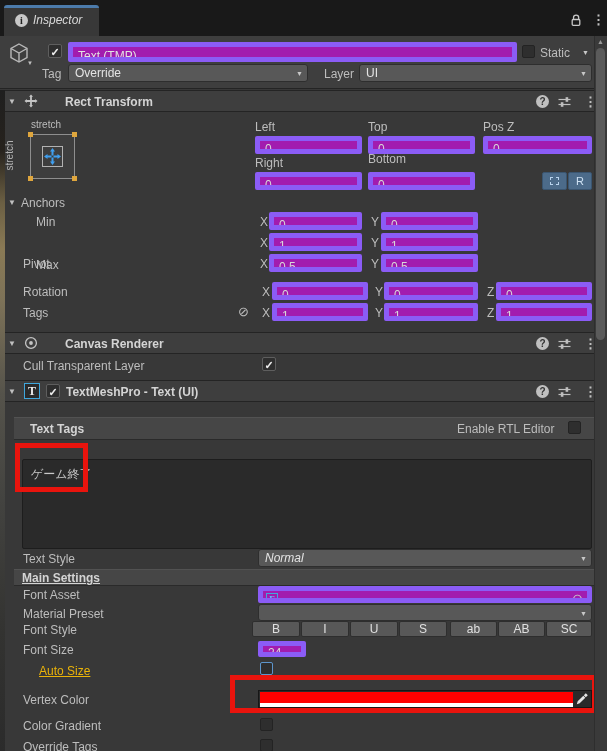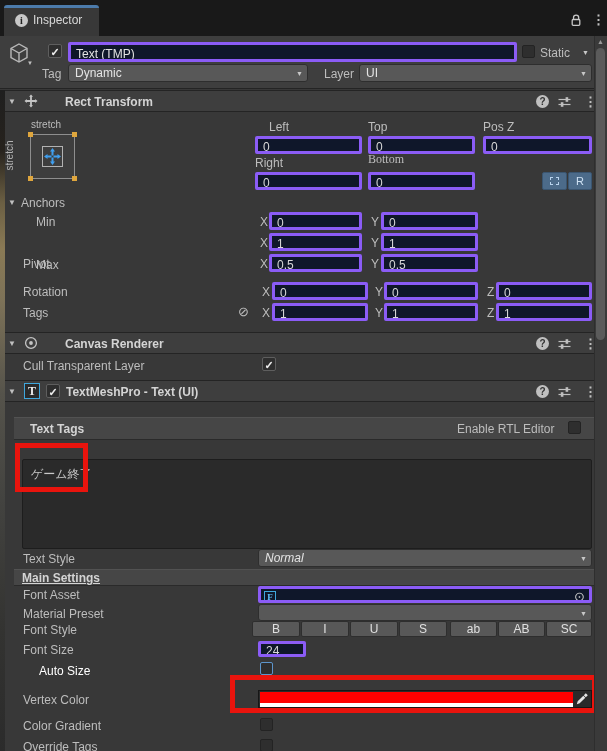--- a/index.html
+++ b/index.html
@@ -6,21 +6,21 @@
   html,body { margin:0; padding:0; }
   body {
     width:607px; height:751px; position:relative; overflow:hidden;
     background:#383838; font-family:"Liberation Sans", sans-serif;
     font-size:12px; color:#c8c8c8; -webkit-font-smoothing:antialiased;
   }
   .abs { position:absolute; }
   .lbl { position:absolute; color:#bdbdbd; white-space:nowrap; }
   .bold { font-weight:bold; color:#d4d4d4; }
   .fld {
-    position:absolute; background:#0f172a; border:3px solid #8b5cf6;
+    position:absolute; background:#a21caf; border:5px solid #8b5cf6;
     border-radius:2px; height:18px; line-height:16px; padding:0 5px;
     color:#d8d8d8; white-space:nowrap; overflow:hidden;
   }
   .dd {
     position:absolute; background:#585858; border:1px solid #2e2e2e;
     border-radius:3px; height:18px; line-height:16px; padding:0 16px 0 6px;
     color:#e4e4e4; white-space:nowrap; overflow:hidden;
   }
   .dd .caret, .static-caret {
     position:absolute; right:4px; top:5px; font-size:7px; color:#c8c8c8; line-height:8px;
@@ -62,21 +62,21 @@
   }
   svg { display:block; }
 </style>
 </head>
 <body>
 
 <div class="abs" style="left:0;top:0;width:607px;height:36px;background:#191919;"></div>
 <div class="abs" style="left: 4px; top: 5px; width: 95px; height: 3px; border-radius: 3px 3px 0px 0px; background-color: rgb(76, 123, 171);"></div>
 <div class="abs" style="left:4px;top:8px;width:95px;height:28px;background:#383838;"></div>
 <div class="abs" style="left:15px;top:14px;width:13px;height:13px;border-radius:50%;background:#c8c8c8;color:#222;font-size:10px;font-weight:bold;text-align:center;line-height:13px;font-family:'Liberation Serif',serif;">i</div>
-<div class="lbl" style="left:33px;top:13px;color:#d8d8d8;">Inspector</div>
+<div class="lbl" style="left:33px;top:13px;color:#d8d8d8;font-style:italic;">Inspector</div>
 <div class="hicon" style="left:569px;top:13px;">
   <svg width="14" height="14" viewBox="0 0 14 14">
       <path d="M4.5 6.5 V4.8 a2.6 2.6 0 0 1 5.2 0 V6" fill="none" stroke="#c8c8c8" stroke-width="1.3"></path>
       <rect x="3.2" y="6.5" width="7.6" height="5.8" rx="1" fill="none" stroke="#c8c8c8" stroke-width="1.3"></rect>
     </svg>
 </div>
 <div class="kebab" style="left:592px;top:13px;">⋮</div>
 
 <div class="abs" style="left:0;top:36px;width:607px;height:53px;background:#3e3e3e;border-bottom:1px solid #242424;"></div>
 <div class="hicon" style="left:7px;top:41px;">
@@ -86,21 +86,21 @@
     </svg>
 </div>
 <div class="fold" style="left:27px;top:60px;font-size:6px;">▼</div>
 <div class="chk" style="left:48px;top:44px;"><span class="mark">✓</span></div>
 <div class="fld" style="left:68px;top:42px;width:449px;height:20px;line-height:18px;color:#e2e2e2;">Text (TMP)</div>
 <div class="chk off" style="left:522px;top:45px;width:13px;height:13px;"></div>
 <div class="lbl" style="left:540px;top:46px;">Static</div>
 <div class="static-caret abs" style="left:582px;top:49px;">▼</div>
 <div class="lbl" style="left:42px;top:67px;">Tag</div>
 <div class="dd" style="left:68px;top:64px;width:240px;">
-  <span>Dynamic</span>
+  <span>Override</span>
   <span class="caret">▼</span>
 </div>
 <div class="lbl" style="left:324px;top:67px;">Layer</div>
 <div class="dd" style="left:359px;top:64px;width:233px;">
   <span>UI</span>
   <span class="caret">▼</span>
 </div>
 
 <div class="comp-header" style="top:90px;"></div>
 <div class="fold" style="left:8px;top:97px;">▼</div>
@@ -135,28 +135,28 @@
         <g fill="#3f9ff0">
           <path d="M9.5 1 L12 4.5 H10.5 V8.5 H8.5 V4.5 H7 Z"></path>
           <path d="M9.5 18 L7 14.5 H8.5 V10.5 H10.5 V14.5 H12 Z"></path>
           <path d="M1 9.5 L4.5 7 V8.5 H8.5 V10.5 H4.5 V12 Z"></path>
           <path d="M18 9.5 L14.5 12 V10.5 H10.5 V8.5 H14.5 V7 Z"></path>
         </g>
       </svg>
   </span>
 </div>
 
-<div class="lbl" style="left:269px;top:120px;text-align:right;">Left</div>
+<div class="lbl" style="left:255px;top:120px;text-align:right;">Left</div>
 <div class="lbl" style="left:368px;top:120px;">Top</div>
 <div class="lbl" style="left:483px;top:120px;">Pos Z</div>
 <div class="fld" style="left:255px;top:136px;width:107px;">0</div>
 <div class="fld" style="left:368px;top:136px;width:107px;">0</div>
 <div class="fld" style="left:483px;top:136px;width:109px;">0</div>
 <div class="lbl" style="left:255px;top:156px;">Right</div>
-<div class="lbl" style="left:368px;top:152px;font-family:Liberation Serif, serif;">Bottom</div>
+<div class="lbl" style="left:368px;top:152px;">Bottom</div>
 <div class="fld" style="left:255px;top:172px;width:107px;">0</div>
 <div class="fld" style="left:368px;top:172px;width:107px;">0</div>
 <div class="blue-btn" style="left:542px;width:25px;">
   <span class="abs" style="left:7px;top:4px;width:9px;height:8px;border:1px dashed #b9d4ee;"></span>
 </div>
 <div class="blue-btn" style="left:568px;width:24px;">R</div>
 
 <div class="fold" style="left:8px;top:198px;">▼</div>
 <div class="lbl" style="left:21px;top:196px;">Anchors</div>
 <div class="lbl" style="left:36px;top:215px;">Min</div>
@@ -267,21 +267,21 @@
 <div class="stylebtn" style="left:252px;width:48px;">B</div>
 <div class="stylebtn" style="left:301px;width:48px;">I</div>
 <div class="stylebtn" style="left:350px;width:48px;">U</div>
 <div class="stylebtn" style="left:399px;width:48px;">S</div>
 <div class="stylebtn" style="left:450px;width:47px;">ab</div>
 <div class="stylebtn" style="left:498px;width:47px;">AB</div>
 <div class="stylebtn" style="left:546px;width:46px;">SC</div>
 
 <div class="lbl" style="left:23px;top:643px;">Font Size</div>
 <div class="fld" style="left:258px;top:641px;width:48px;height:16px;line-height:14px;">24</div>
-<div class="lbl" style="left: 39px; top: 664px; color: #ffffff;">Auto Size</div>
+<div class="lbl" style="left: 39px; top: 664px; color: #eab308; text-decoration: underline;">Auto Size</div>
 <div class="chk off" style="left: 260px; top: 662px; width: 13px; height: 13px; border-color: rgb(93, 149, 203);"></div>
 
 <div class="lbl" style="left:23px;top:693px;">Vertex Color</div>
 <div class="abs" style="left:258px;top:690px;width:334px;height:18px;background:#2a2a2a;border:1px solid #161616;">
   <span class="abs" style="left: 1px; top: 1px; width: 313px; height: 11px; background-color: rgb(255, 0, 0);"></span>
   <span class="abs" style="left: 1px; top: 12px; width: 313px; height: 4px; background-color: rgb(255, 255, 255);"></span>
   <span class="abs" style="left:315px;top:0;width:17px;height:16px;">
     <svg width="16" height="16" viewBox="0 0 16 16">
         <path d="M11.8 2.2 l2 2 -2 2 -2 -2 z M9.3 4.7 l2 2 -5.6 5.6 -2.9 0.9 0.9 -2.9 z" fill="#e4e4e4"></path>
       </svg>

